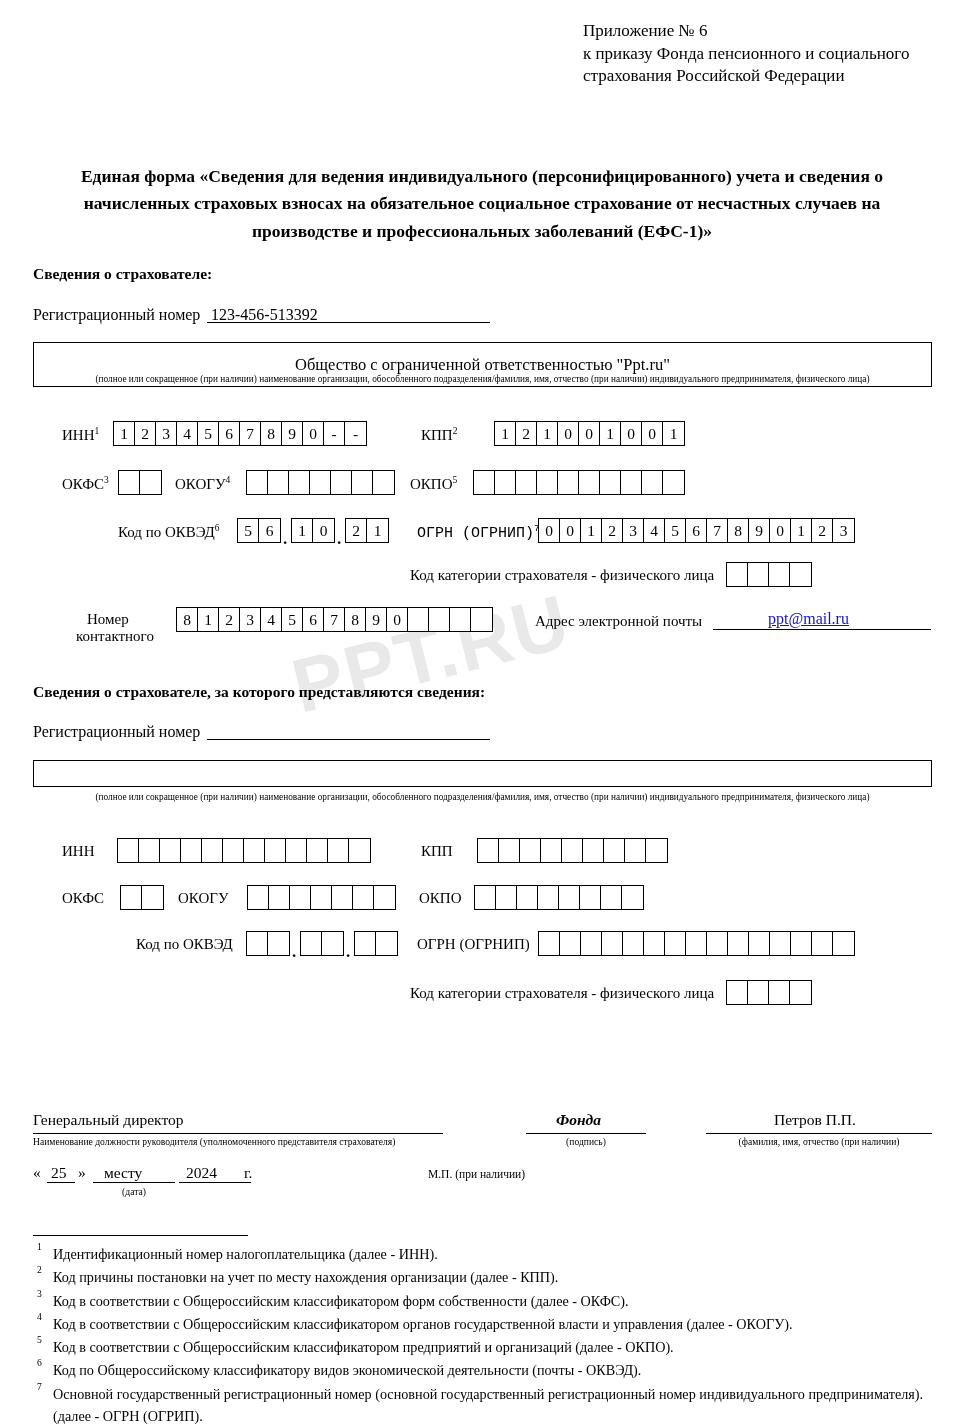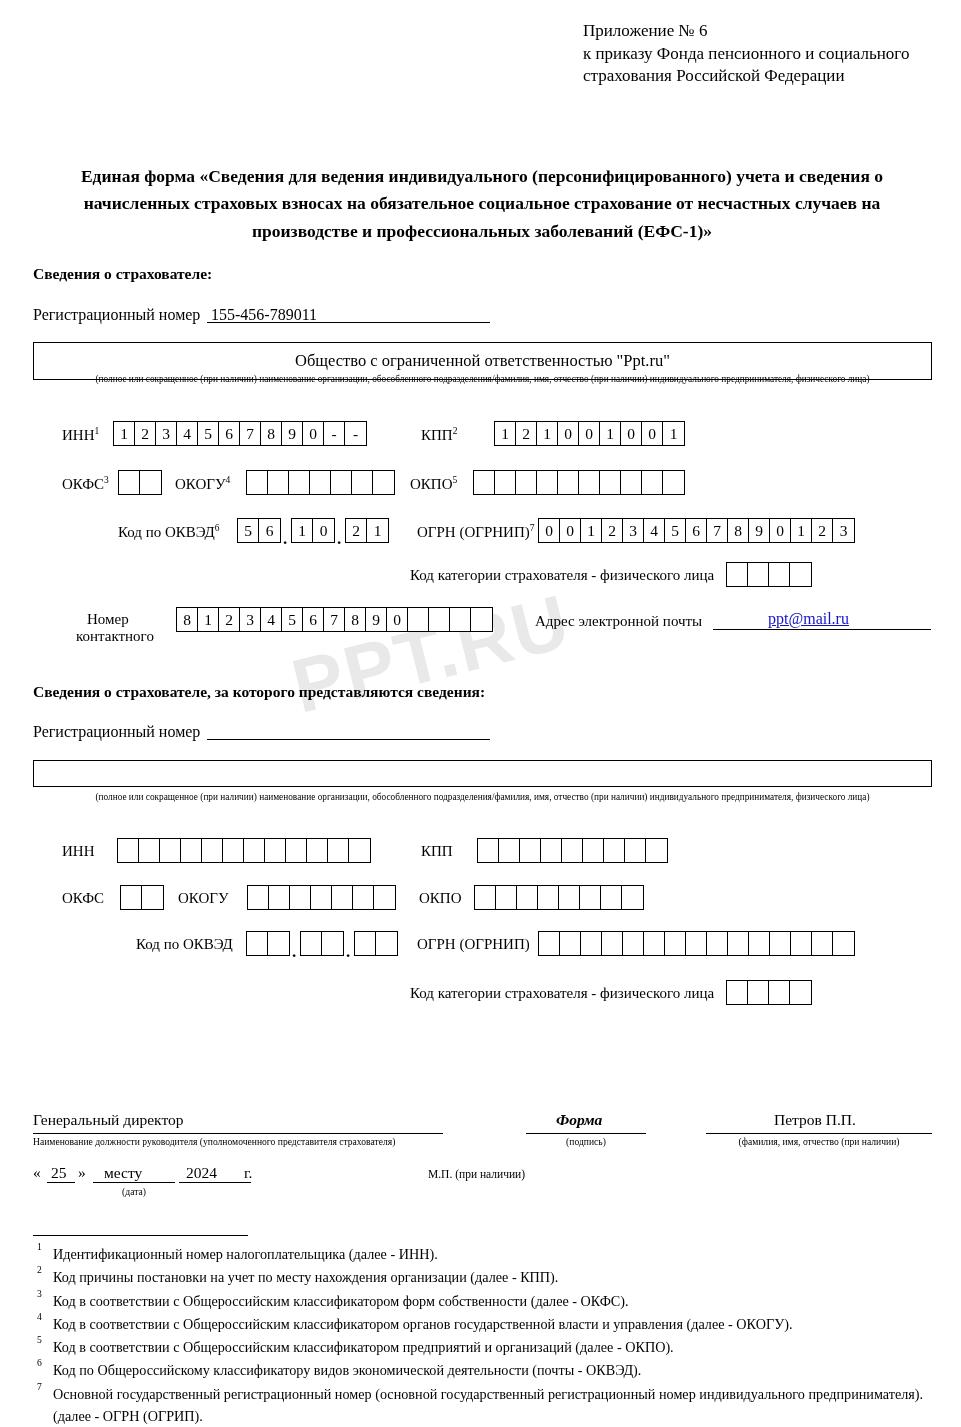--- a/index.html
+++ b/index.html
@@ -206,23 +206,23 @@
 
   <div class="appendix" style="white-space: pre-line;">Приложение № 6
 к приказу Фонда пенсионного и социального страхования Российской Федерации</div>
 
   <div class="maintitle">Единая форма «Сведения для ведения индивидуального (персонифицированного) учета и сведения о начисленных страховых взносах на обязательное социальное страхование от несчастных случаев на производстве и профессиональных заболеваний (ЕФС-1)»</div>
 
   <div class="sect-head" style="left:33px; top:265px;">Сведения о страхователе:</div>
 
   <div class="reglabel" style="left:33px; top:306px;">Регистрационный номер</div>
   <div class="regline" style="left:207px; top:303px; width:283px;"></div>
-  <div class="regval" style="left:211px; top:306px;">155-456-789011</div>
-
-  <div class="orgbox" style="left:33px; top:342px; width:899px; height:38px;">
+  <div class="regval" style="left:211px; top:306px;">123-456-513392</div>
+
+  <div class="orgbox" style="left:33px; top:342px; width:899px; height:45px;">
     <span>Общество с ограниченной ответственностью "Ppt.ru"</span>
   </div>
   <div class="orgnote" style="left:33px; top:374px; width:899px;">(полное или сокращенное (при наличии) наименование организации, обособленного подразделения/фамилия, имя, отчество (при наличии) индивидуального предпринимателя, физического лица)</div>
 
   <div class="fieldlabel" style="left:62px; top:426px;">
     <span>ИНН</span><sup>1</sup>
   </div>
   <div class="cells" id="s1-inn" style="left:113px; top:421px;">
       <div class="c" style="width: 21px;">1</div>
       <div class="c" style="width: 21px;">2</div>
@@ -301,21 +301,21 @@
   <div class="cells" id="s1-okved2" style="left:291px; top:518px;">
       <div class="c" style="width: 21px;">1</div>
       <div class="c" style="width: 21px;">0</div>
     </div>
   <div class="dot" style="left:337px; top:530px;">.</div>
   <div class="cells" id="s1-okved3" style="left:345px; top:518px;">
       <div class="c" style="width: 21px;">2</div>
       <div class="c" style="width: 21px;">1</div>
     </div>
 
-  <div class="fieldlabel" style="left:417px; top:523px;">
+  <div class="fieldlabel" style="left:417px; top:523px;font-family:Liberation Mono, monospace;">
     <span>ОГРН (ОГРНИП)</span><sup>7</sup>
   </div>
   <div class="cells" id="s1-ogrn" style="left:538px; top:518px;">
       <div class="c" style="width: 21px;">0</div>
       <div class="c" style="width: 21px;">0</div>
       <div class="c" style="width: 21px;">1</div>
       <div class="c" style="width: 21px;">2</div>
       <div class="c" style="width: 21px;">3</div>
       <div class="c" style="width: 21px;">4</div>
       <div class="c" style="width: 21px;">5</div>
@@ -470,21 +470,21 @@
       <div class="c" style="width: 21px;"></div>
       <div class="c" style="width: 21px;"></div>
       <div class="c" style="width: 21px;"></div>
       <div class="c" style="width: 21px;"></div>
     </div>
 
   <div class="sig-val" style="left:33px; top:1111px;">Генеральный директор</div>
   <div class="sig-line" style="left:33px; top:1133px; width:410px;"></div>
   <div class="sig-cap" style="left:33px; top:1136px; width:410px; text-align:left;">Наименование должности руководителя (уполномоченного представителя страхователя)</div>
 
-  <div class="sig-val italic" style="left:556px; top:1111px;">Форма</div>
+  <div class="sig-val italic" style="left:556px; top:1111px;">Фонда</div>
   <div class="sig-line" style="left:526px; top:1133px; width:120px;"></div>
   <div class="sig-cap" style="left:526px; top:1136px; width:120px;">(подпись)</div>
 
   <div class="sig-val" style="left:774px; top:1111px;">Петров П.П.</div>
   <div class="sig-line" style="left:706px; top:1133px; width:226px;"></div>
   <div class="sig-cap" style="left:706px; top:1136px; width:226px;">(фамилия, имя, отчество (при наличии)</div>
 
   <div class="sig-val" style="left:33px; top:1164px;">«</div>
   <div class="sig-val" style="left:51px; top:1164px;">25</div>
   <div class="sig-line" style="left:47px; top:1182px; width:28px;"></div>

